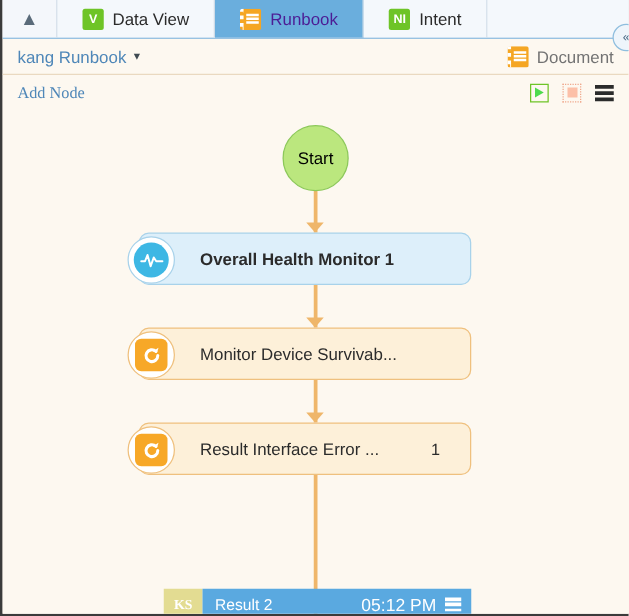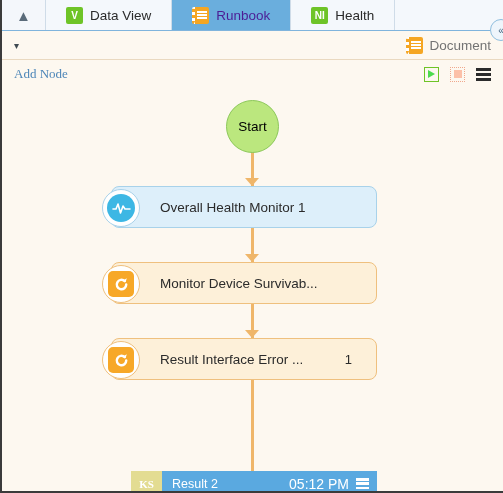--- a/index.html
+++ b/index.html
@@ -284,30 +284,31 @@
             <i></i>
             <i></i>
             <i></i>
           </span>
       </span>
       <span>Runbook</span>
     </div>
 
     <div class="tab">
       <span class="tab-icon ic-green">NI</span>
-      <span>Health</span>
+      <span>Intent</span>
     </div>
 
     <div class="tab-spacer"></div>
 
     <div class="collapse-btn">«</div>
   </div>
 
   <div class="subheader">
     <div class="runbook-name">
+      <span>kang Runbook</span>
       <span class="chev">▾</span>
     </div>
     <div class="sub-spacer"></div>
     <div class="doc-link">
       <span class="tab-icon ic-nb">
         <span class="lines">
             <i></i>
             <i></i>
             <i></i>
           </span>
@@ -344,21 +345,21 @@
 
     <div class="conn" style="top:214px;height:36px;"></div>
     <div class="arrow" style="top:242px;"></div>
 
     <div class="conn" style="top:292px;height:160px;"></div>
 
     <div class="start-node">
       <span>Start</span>
     </div>
 
-    <div class="node node-blue" style="top:98px;">
+    <div class="node node-blue" style="top:98px;font-weight:bold;">
       <span class="node-badge">
         <span class="badge-circle">
           <svg width="19" height="13" viewBox="0 0 19 13" aria-hidden="true">
             <polyline points="1,7 4,7 6,2 8.5,11 11,4 13,7 18,7" fill="none" stroke="#ffffff" stroke-width="1.6" stroke-linecap="round" stroke-linejoin="round"></polyline>
           </svg>
         </span>
       </span>
       <span class="node-label">Overall Health Monitor 1</span>
       <span class="node-count"></span>
     </div>

